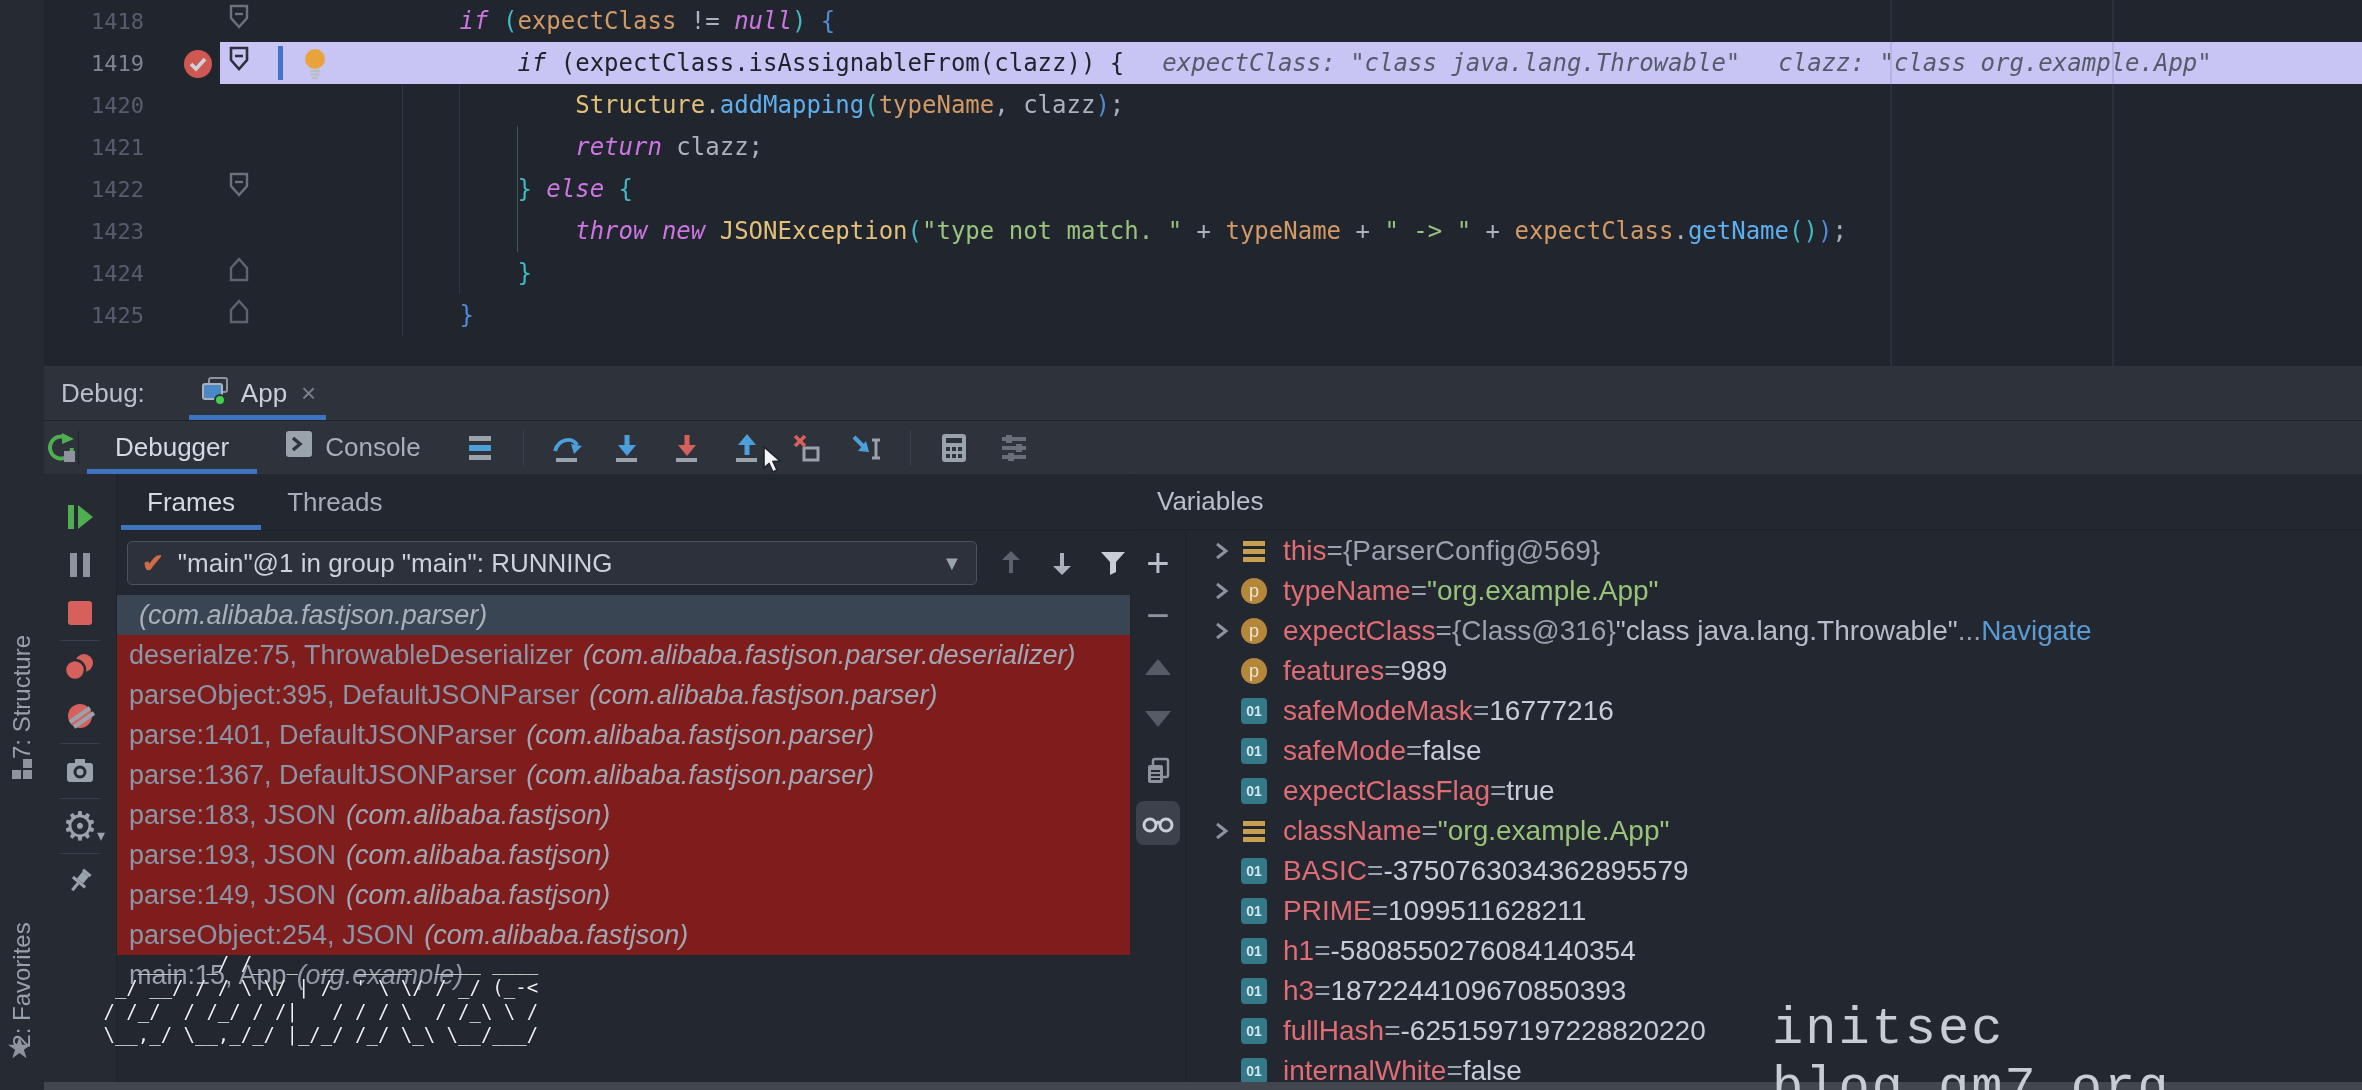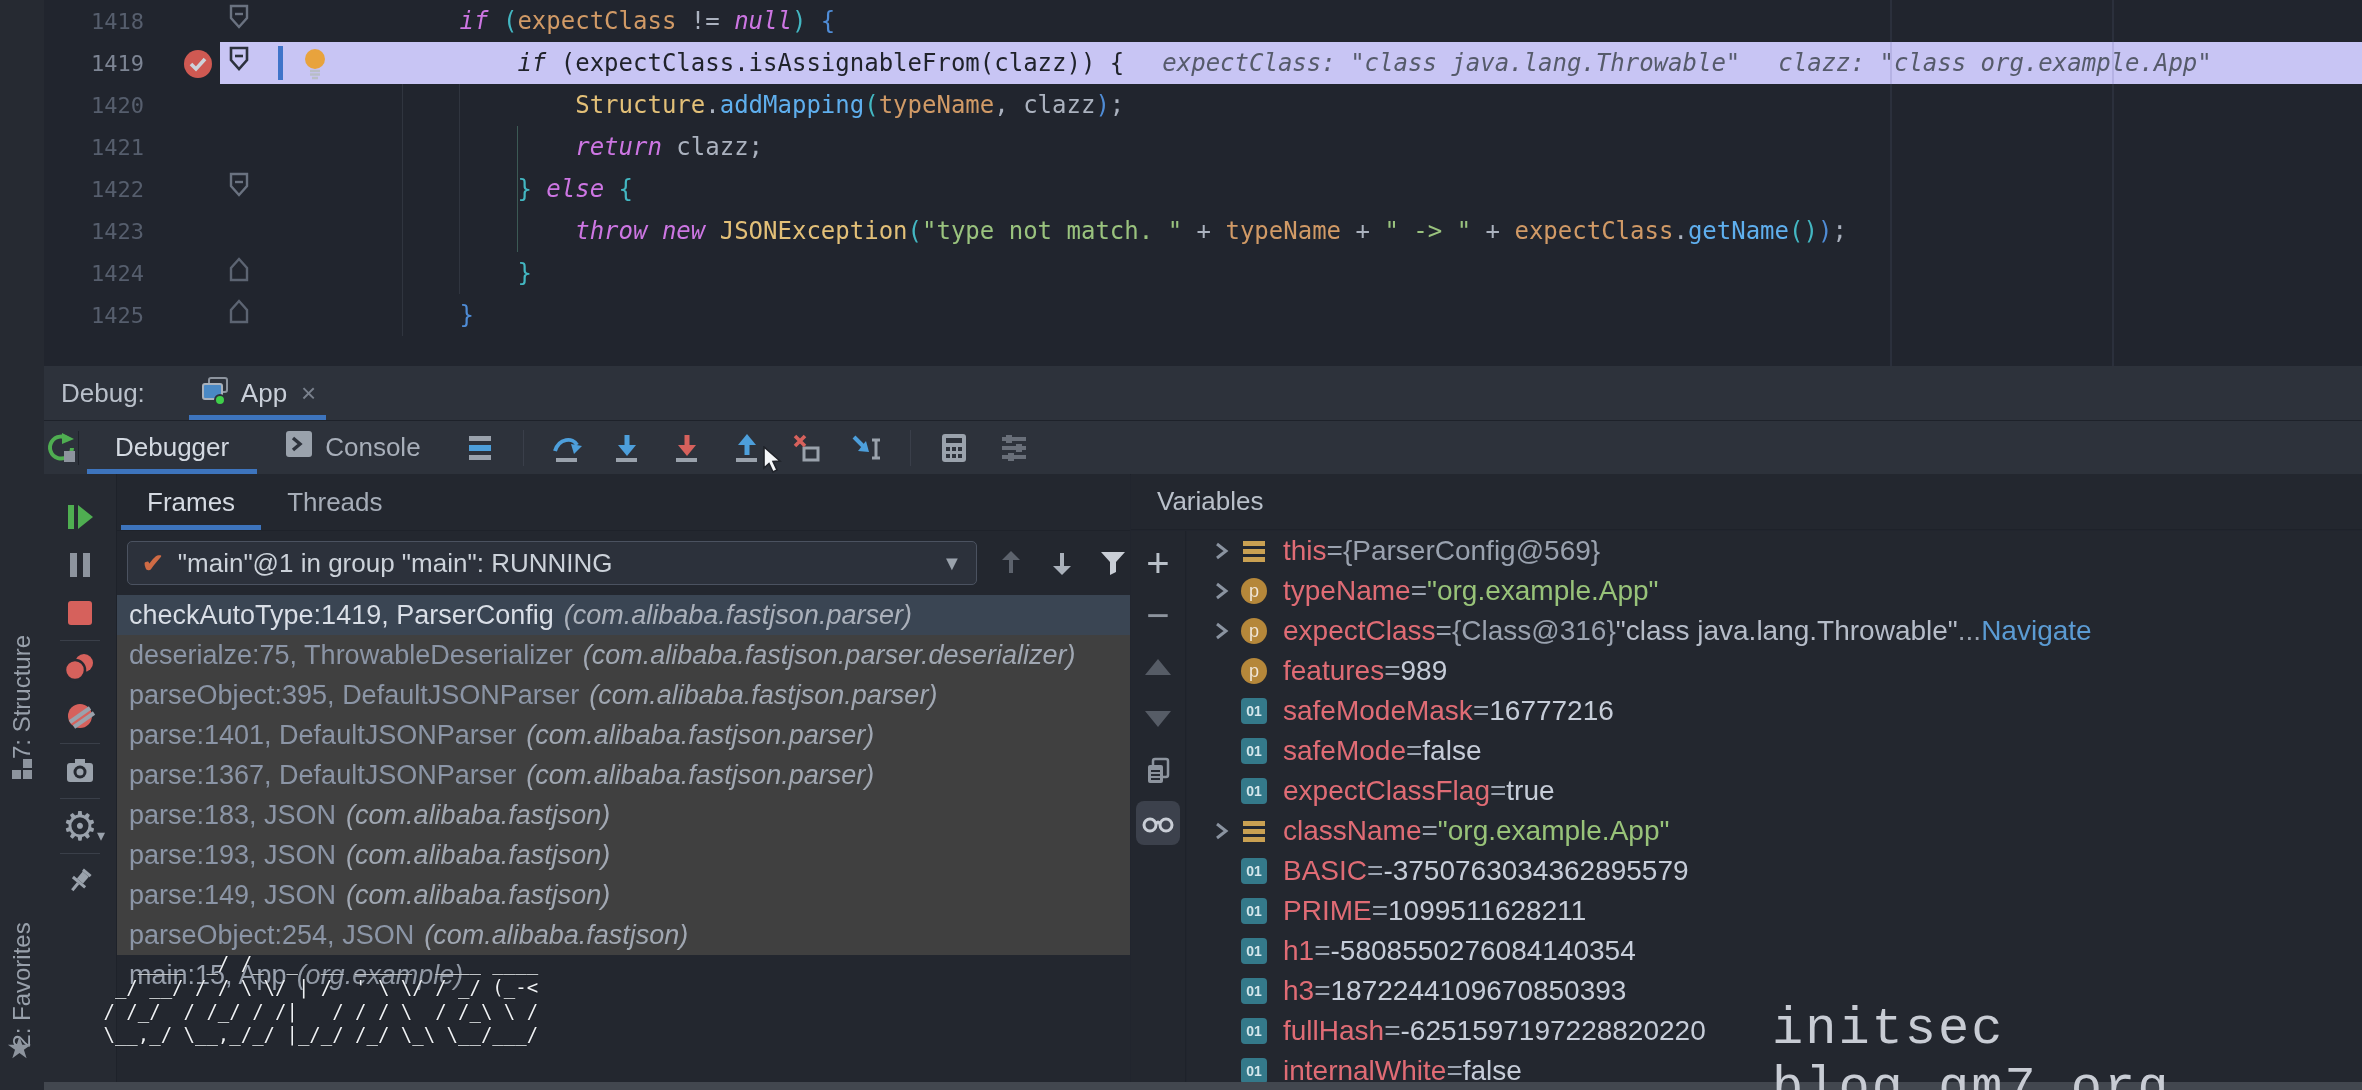--- a/index.html
+++ b/index.html
@@ -68,21 +68,21 @@
   .f-tab.active{color:#d5dae2;}
   .f-tab.active::after{content:"";position:absolute;left:0;right:0;bottom:0;height:5px;background:#3d74bd;}
   .thread-row{display:flex;align-items:center;height:64px;border-bottom:1px solid #1e222a;padding-left:10px;gap:18px;}
   .thread-select{width:872px;height:44px;background:#2c313b;border:1px solid #4b5260;border-radius:5px;
                  display:flex;align-items:center;padding:0 14px;font-size:26px;color:#ccd2da;box-sizing:border-box;}
   .thread-check{color:#cf6b45;font-weight:bold;margin-right:14px;font-size:26px;}
   .thread-caret{margin-left:auto;color:#9aa2ac;font-size:20px;}
   .frame-list{position:absolute;left:0;right:0;top:121px;bottom:0;}
   .frame-row{display:flex;align-items:center;height:40px;padding-left:12px;font-size:27px;white-space:nowrap;}
   .frame-row.sel{background:#3a4553;color:#d9dee6;}
-  .frame-row.lib{background:#404040;color:#8b95a6;}
+  .frame-row.lib{background:#7f1d1d;color:#8b95a6;}
   .frame-row.plain{color:#99a1ae;}
   .frame-pkg{font-style:italic;margin-left:10px;}
   .frame-row.sel .frame-pkg{color:#aab0ba;}
   .frame-row.lib .frame-pkg{color:#a0a7b2;}
   .frame-row.plain .frame-pkg{color:#9199a5;}
 
   
   .watch-strip{position:absolute;left:1131px;top:531px;width:55px;bottom:8px;background:#23272f;
                border-right:1px solid #1e222a;display:flex;flex-direction:column;align-items:center;padding-top:10px;box-sizing:border-box;}
   .ws-btn{display:flex;align-items:center;justify-content:center;width:44px;height:44px;margin-bottom:8px;flex:none;}
@@ -430,21 +430,20 @@
           </svg>
       </span>
       <span class="icon-btn">
         <svg width="28" height="28" viewBox="0 0 28 28">
             <polygon points="2,3 26,3 17,13 17,23 11,26 11,13" fill="#c9ced6"></polygon>
           </svg>
       </span>
     </div>
     <div class="frame-list" id="frame-list">
         <div class="frame-row sel">
-          <span class="frame-loc">checkAutoType:1419, ParserConfig</span>
           <span class="frame-pkg">(com.alibaba.fastjson.parser)</span>
         </div>
         <div class="frame-row lib">
           <span class="frame-loc">deserialze:75, ThrowableDeserializer</span>
           <span class="frame-pkg">(com.alibaba.fastjson.parser.deserializer)</span>
         </div>
         <div class="frame-row lib">
           <span class="frame-loc">parseObject:395, DefaultJSONParser</span>
           <span class="frame-pkg">(com.alibaba.fastjson.parser)</span>
         </div>

